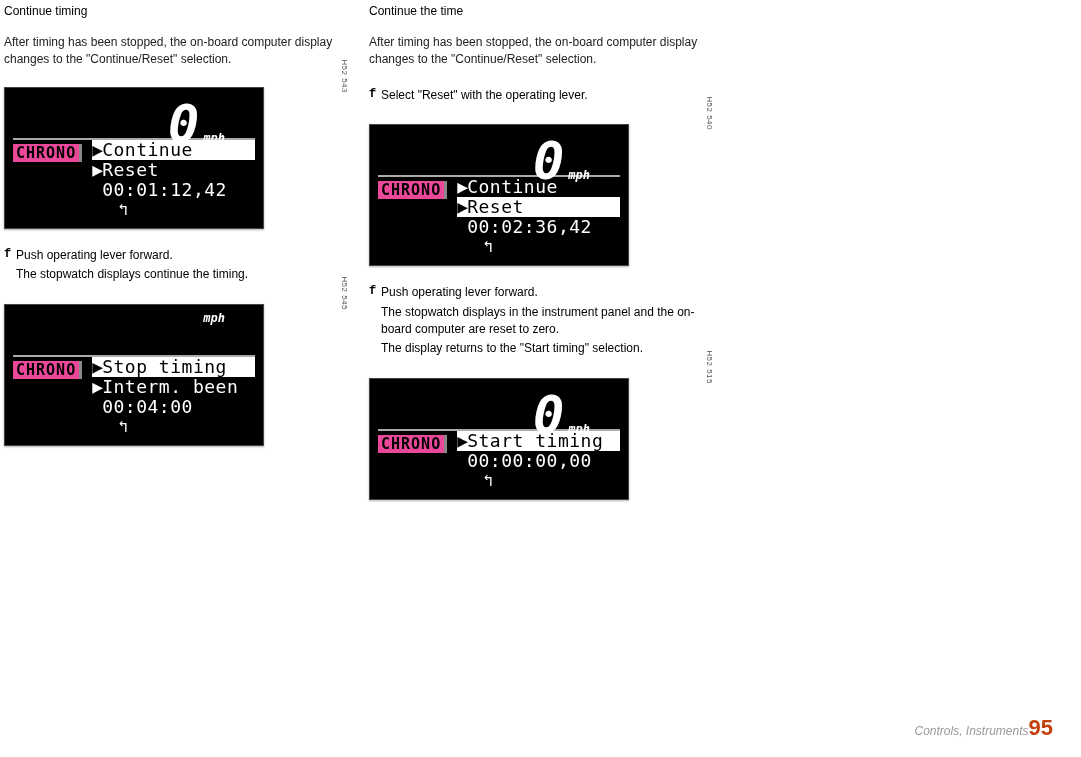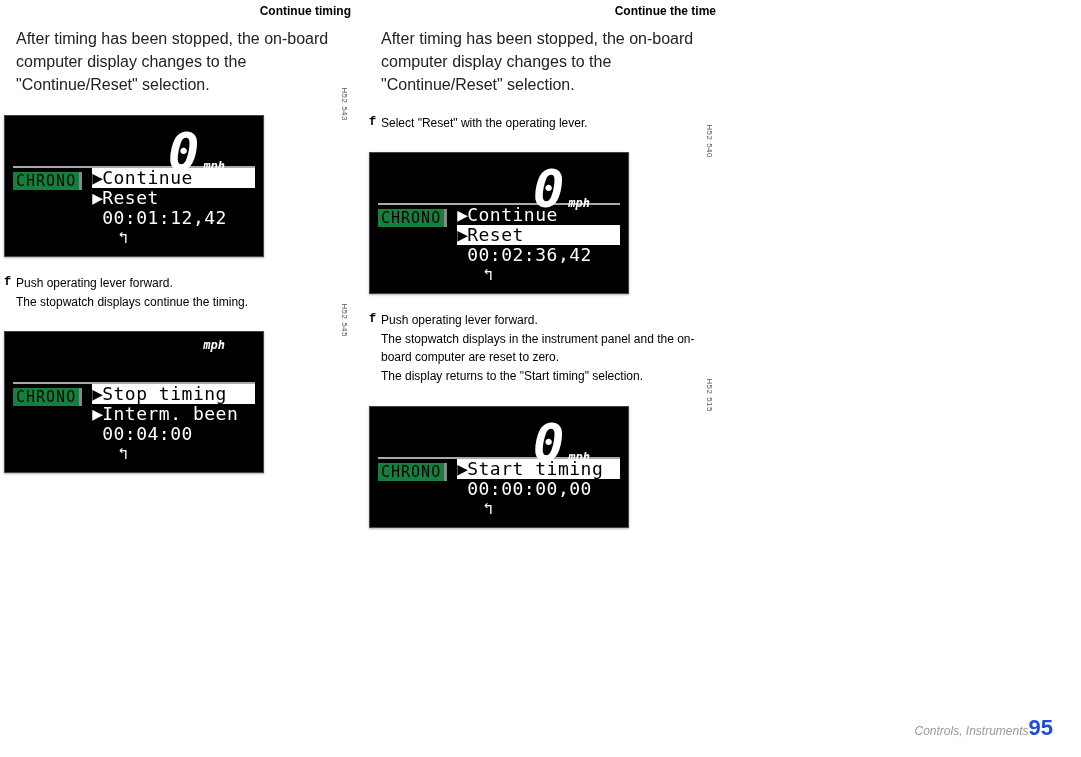--- a/index.html
+++ b/index.html
@@ -14,31 +14,29 @@
     }
     .page {
       display: flex;
       padding: 4px 0 0 4px;
     }
     .col {
       width: 365px;
       padding-right: 18px;
     }
     .heading {
-      font-weight: bold;
-      font-size: 12px;
-      margin-bottom: 9px;
-      text-align: right;
+      font-weight: normal;
+      font-size: 12px;
+      margin-bottom: 16px;
     }
     .para {
-      font-size: 16px;
+      font-size: 12px;
       line-height: 1.45;
       margin-bottom: 18px;
       color: #222;
-      margin-left: 12px;
     }
     .step {
       display: flex;
       margin-bottom: 8px;
     }
     .step-mark {
       width: 12px;
       flex-shrink: 0;
       font-family: "Courier New", monospace;
       font-weight: bold;
@@ -79,24 +77,24 @@
     .screen .unit {
       font-size: 12px;
       font-weight: bold;
       font-style: italic;
     }
     .screen .bottom {
       display: flex;
       align-items: stretch;
     }
     .screen .label {
-      background: #15803d;
+      background: #ec4899;
       color: #000;
       font-size: 15px;
-      font-weight: normal;
+      font-weight: bold;
       letter-spacing: 1px;
       display: flex;
       align-items: center;
       height: 18px;
       padding: 0 3px;
       margin-top: 4px;
       border-right: 3px solid #888;
     }
     .screen .rows {
       flex: 1;
@@ -135,21 +133,21 @@
       display: flex;
       align-items: baseline;
     }
     .footer-text {
       font-size: 12px;
       color: #999;
       font-style: italic;
     }
     .footer-num {
       font-size: 22px;
-      color: #1d4ed8;
+      color: #c2410c;
       font-weight: bold;
     }
   </style>
 </head>
 <body>
 
 <div class="page">
 
   <div class="col">
     <div class="heading">Continue timing</div>

